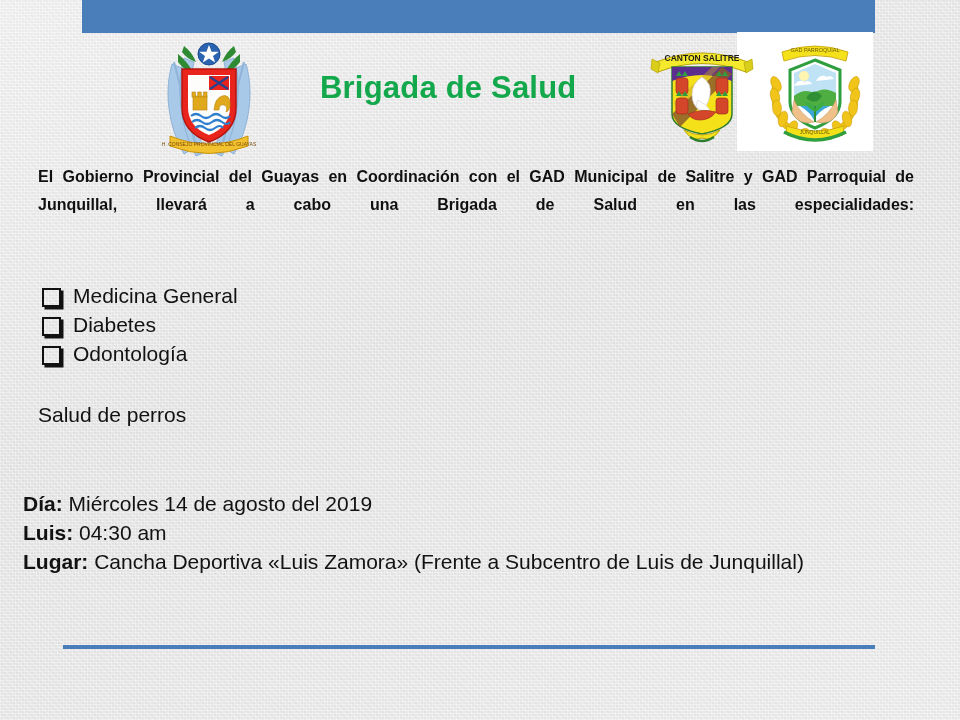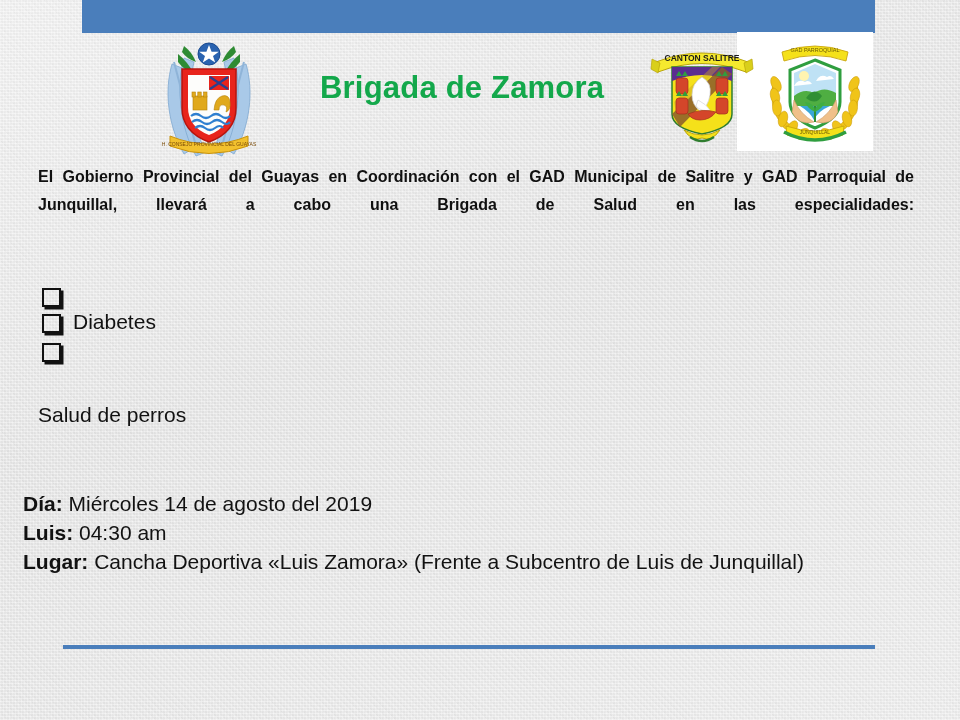--- a/index.html
+++ b/index.html
@@ -282,34 +282,36 @@
       <path d="M55 76 q-8 -4 -10 -10 q10 1 10 10 Z" fill="#3fae42"></path>
       <path d="M55 76 q8 -4 10 -10 q-10 1 -10 10 Z" fill="#3fae42"></path>
 
       <path d="M26 90 Q55 100 84 90 L83 99 Q55 109 27 99 Z" fill="#f5e11a" stroke="#c9a60c" stroke-width="0.9"></path>
       <text x="55" y="98" font-family="'Liberation Sans', sans-serif" font-size="5" fill="#6b5a05" text-anchor="middle">JUNQUILLAL</text>
 
       <path d="M24 96 Q55 112 86 96" stroke="#2f9e3f" stroke-width="3.5" fill="none"></path>
     </svg>
   </div>
 
-  <div class="slide-title">Brigada de Zamora</div>
+  <div class="slide-title">Brigada de Salud</div>
 
   <div class="intro-paragraph">El Gobierno Provincial del Guayas en Coordinación con el GAD Municipal de Salitre y GAD Parroquial de Junquillal, llevará a cabo una Brigada de Salud en las especialidades:</div>
 
   <div class="specialties">
     <div class="spec-item">
       <span class="spec-box"></span>
+      <span>Medicina General</span>
     </div>
     <div class="spec-item">
       <span class="spec-box"></span>
       <span>Diabetes</span>
     </div>
     <div class="spec-item">
       <span class="spec-box"></span>
+      <span>Odontología</span>
     </div>
   </div>
 
   <div class="extra-block">
     <div>Salud de perros</div>
   </div>
 
   <div class="details-block">
     <div>
       <span class="lbl">Día:</span>

